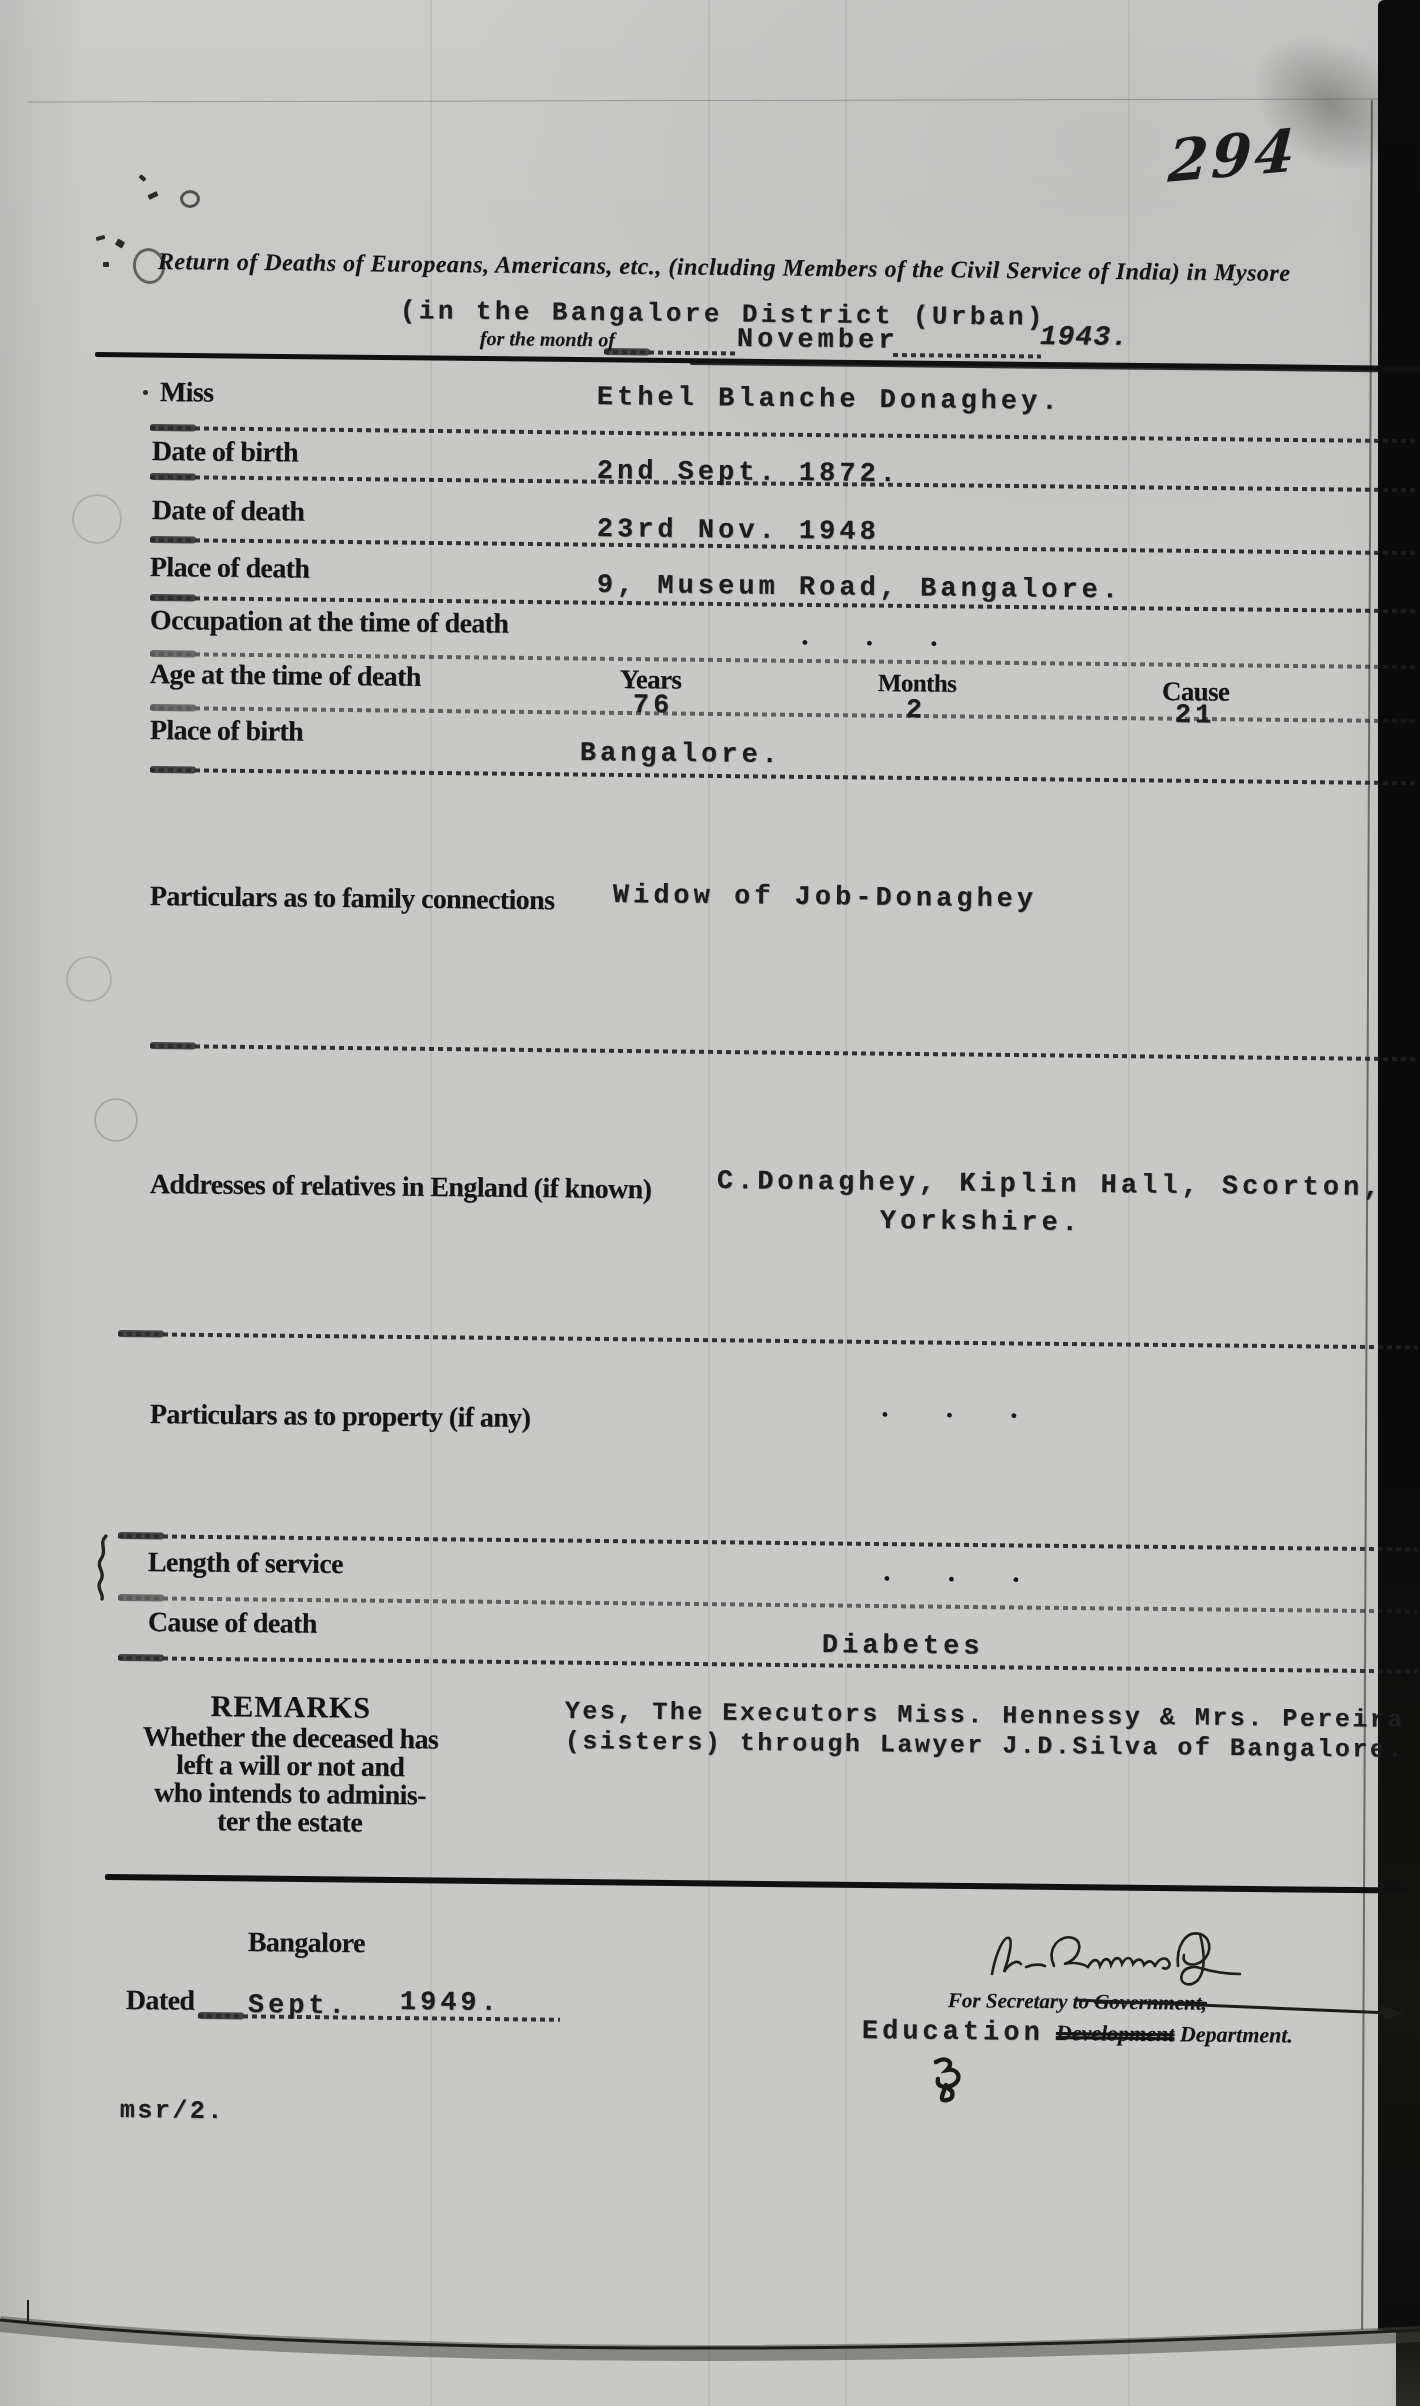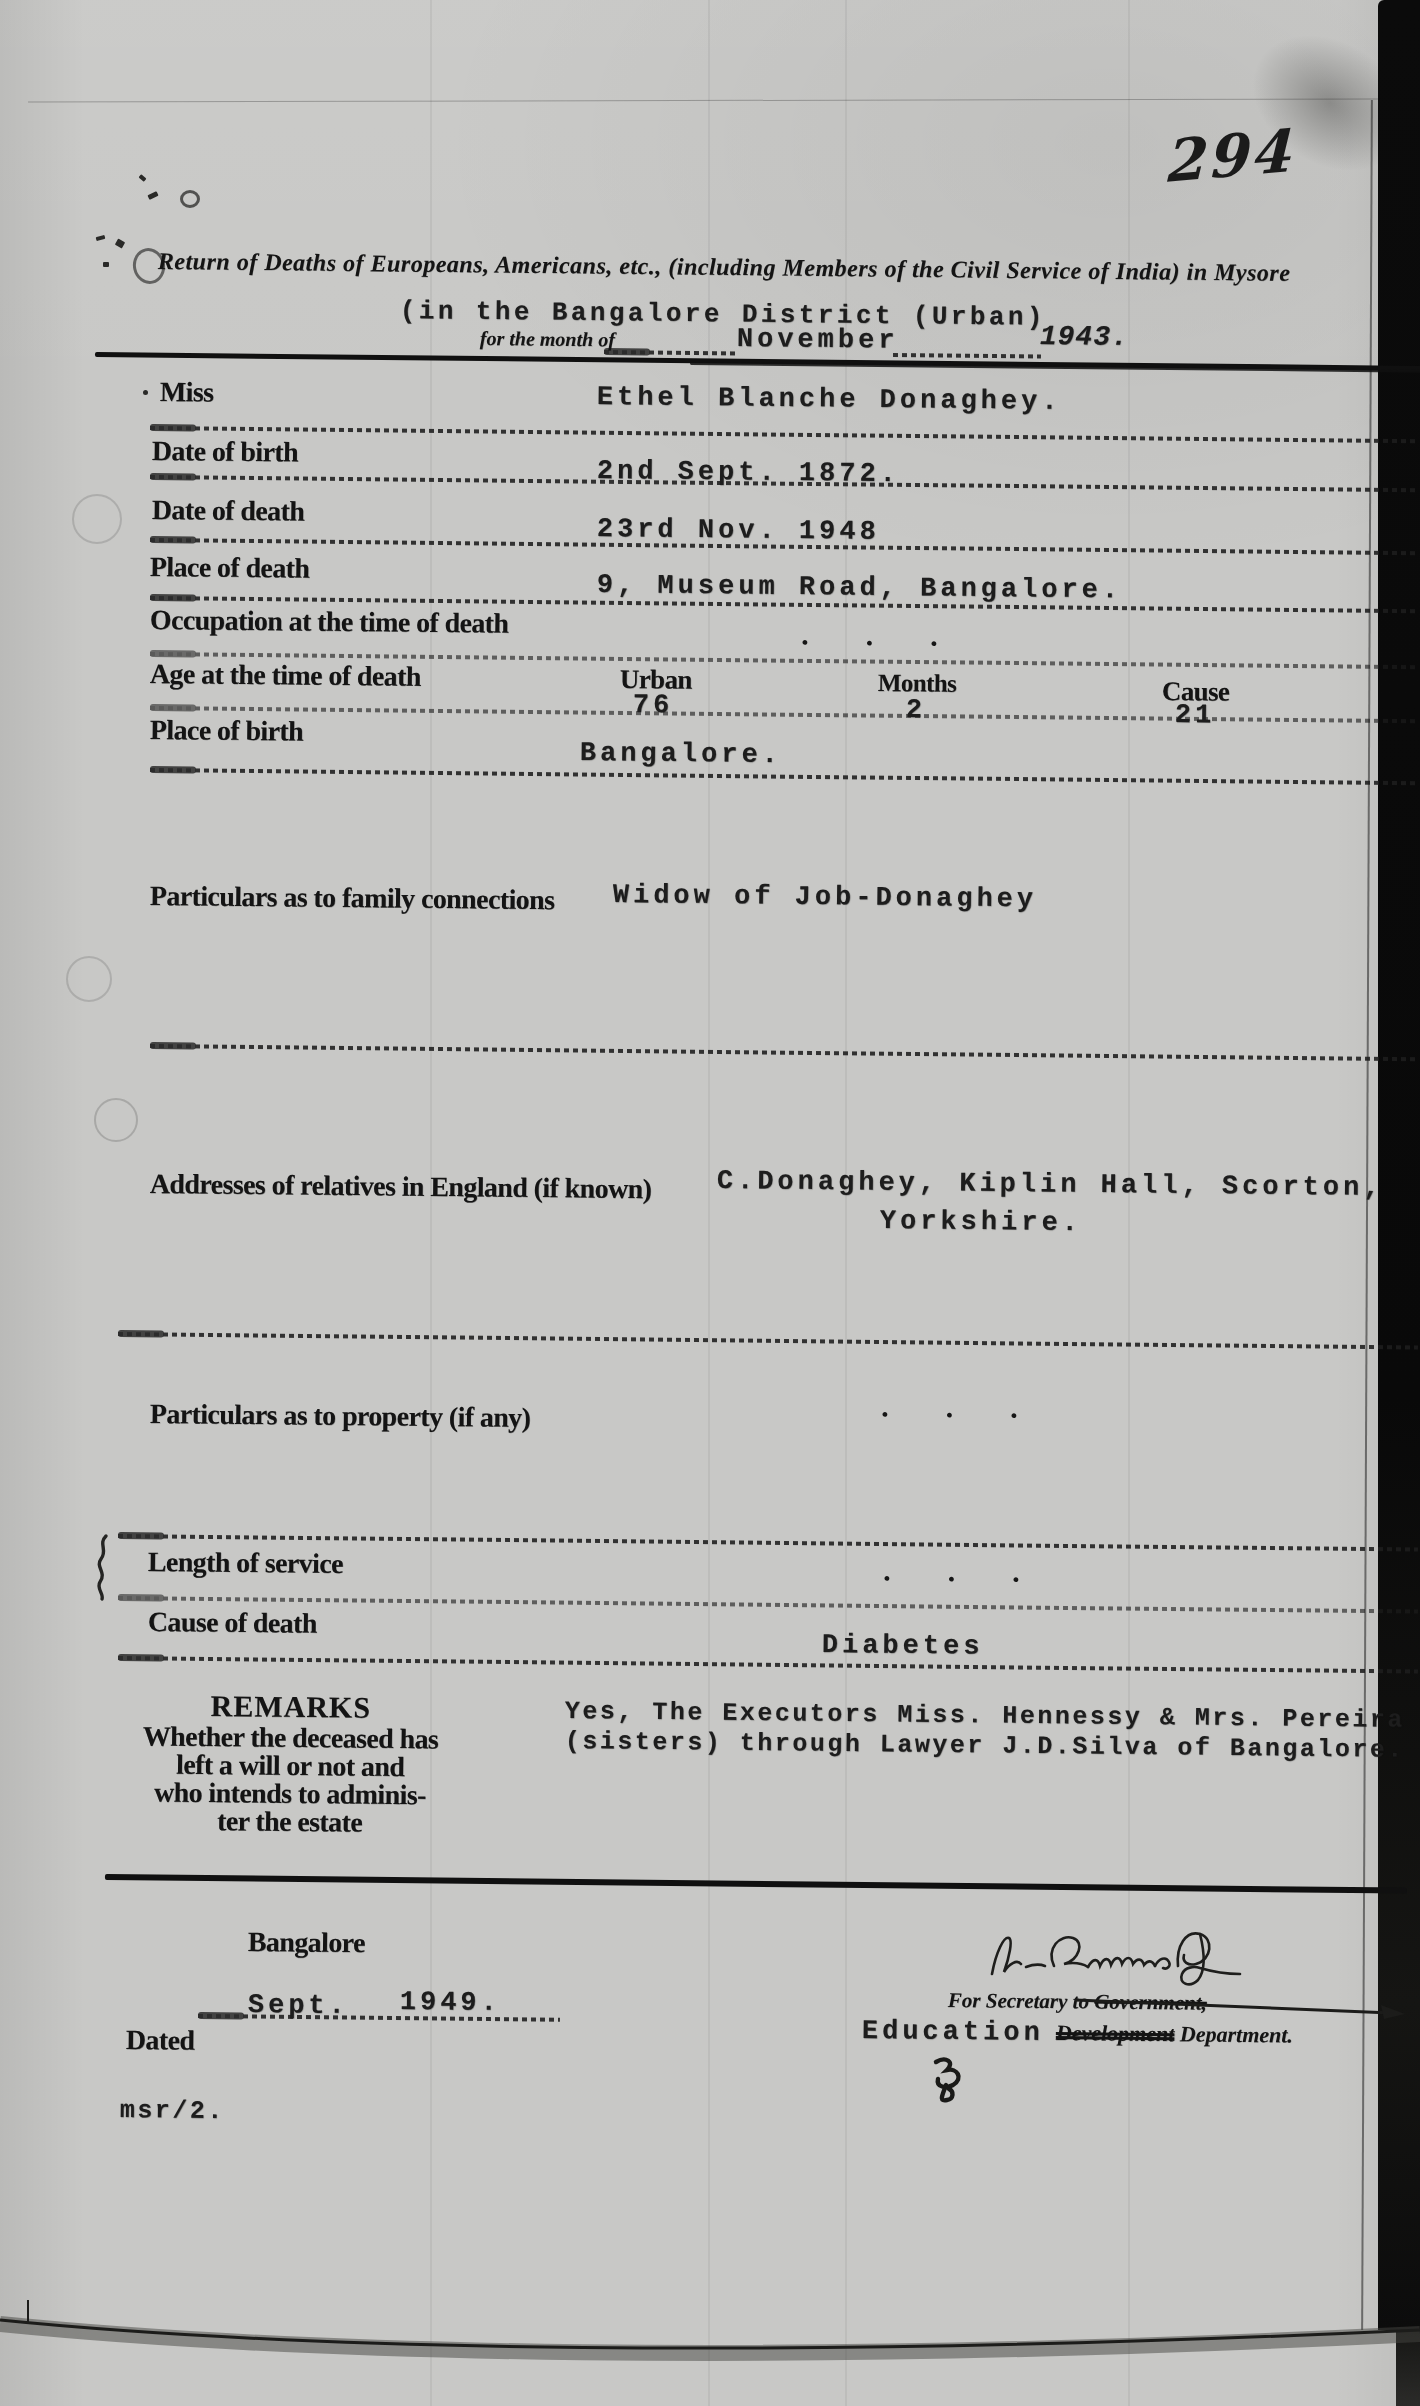--- a/index.html
+++ b/index.html
@@ -130,21 +130,21 @@
 
 <div class="el lbl tilt" style="left:150px;top:551px;">Place of death</div>
 <div class="el typed tilt" style="left:597px;top:570px;">9, Museum Road, Bangalore.</div>
 <div class="dotline cap" style="left:150px;top:596px;width:1268px;"></div>
 
 <div class="el lbl tilt" style="left:150px;top:604px;">Occupation at the time of death</div>
 <div class="el dots tilt" style="left:800px;top:634px;">• • •</div>
 <div class="dotline cap faint" style="left:150px;top:652px;width:1268px;"></div>
 
 <div class="el lbl tilt" style="left:150px;top:658px;">Age at the time of death</div>
-<div class="el lbl tilt" style="left:620px;top:664px;font-size:27px;">Urban</div>
+<div class="el lbl tilt" style="left:620px;top:664px;font-size:27px;">Years</div>
 <div class="el typed tilt" style="left:633px;top:690px;">76</div>
 <div class="el lbl tilt" style="left:878px;top:669px;font-size:25px;">Months</div>
 <div class="el typed tilt" style="left:906px;top:695px;">2</div>
 <div class="el lbl tilt" style="left:1162px;top:676px;font-size:27px;">Cause</div>
 <div class="el typed tilt" style="left:1175px;top:700px;">21</div>
 <div class="dotline cap faint" style="left:150px;top:706px;width:1268px;"></div>
 
 <div class="el lbl tilt" style="left:150px;top:714px;">Place of birth</div>
 <div class="el typed tilt" style="left:580px;top:738px;">Bangalore.</div>
 <div class="dotline cap" style="left:150px;top:768px;width:1268px;"></div>
@@ -176,21 +176,21 @@
   <div class="lbl" style="line-height:28px;">left a  will  or not  and</div>
   <div class="lbl" style="line-height:28px;">who intends to adminis-</div>
   <div class="lbl" style="line-height:28px;">ter the estate</div>
 </div>
 <div class="el typed-sm tilt" style="left:565px;top:1697px;">Yes, The Executors Miss. Hennessy &amp; Mrs. Pereira</div>
 <div class="el typed-sm tilt" style="left:565px;top:1727px;">(sisters) through Lawyer J.D.Silva of Bangalore.</div>
 
 <div class="rule" style="left:105px;top:1874px;width:1302px;height:6px;"></div>
 
 <div class="el lbl tilt" style="left:248px;top:1926px;">Bangalore</div>
-<div class="el lbl tilt" style="left:126px;top:1984px;margin-top:40px;">Dated</div>
+<div class="el lbl tilt" style="left:126px;top:1984px;">Dated</div>
 <div class="dotline cap" style="left:198px;top:2014px;width:362px;"></div>
 <div class="el typed tilt" style="left:248px;top:1990px;">Sept.</div>
 <div class="el typed tilt" style="left:400px;top:1987px;">1949.</div>
 
 <svg width="290" height="78" viewBox="0 0 290 78" style="position:absolute;left:982px;top:1920px;">
   <g fill="none" stroke="#1e1e1c" stroke-width="2.6" stroke-linecap="round">
     <path d="M10,54 C14,32 22,16 27,18 C31,20 27,38 22,52 C27,44 35,39 39,44"></path>
     <path d="M44,47 C52,44 58,44 63,46"></path>
     <path d="M72,46 C64,28 78,14 91,18 C103,22 97,40 82,44 C92,42 101,44 106,47"></path>
     <path d="M106,47 C111,38 116,38 118,46 C122,37 127,37 129,45 C133,36 138,36 140,44 C144,36 149,36 151,44 C155,38 160,38 162,45 C166,40 170,40 173,46"></path>

